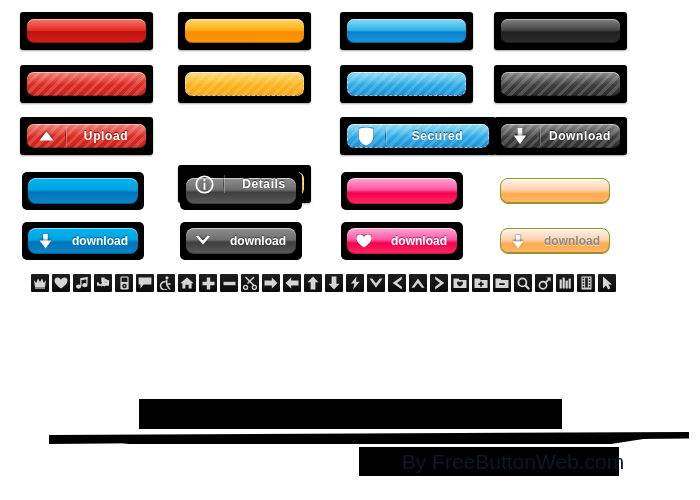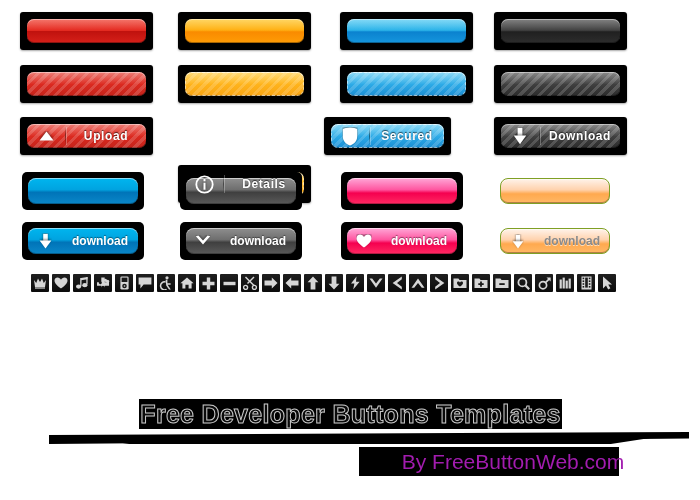--- a/index.html
+++ b/index.html
@@ -124,21 +124,21 @@
   .swoosh2{
     position:absolute;left:90px;top:438px;width:560px;height:6px;background:#000000;
     clip-path:polygon(0% 0%, 100% 0%, 93% 100%, 7% 100%);
   }
   .creditbar{
     position:absolute;left:359px;top:447px;width:260px;height:29px;background:#000000;
   }
   .credittext{
     position:absolute;left:359px;top:447px;width:308px;height:29px;
     display:flex;align-items:center;justify-content:center;
-    color:#a21caf;font-size:21px;font-weight:normal;
+    color:#0f172a;font-size:21px;font-weight:normal;
     font-family:"Liberation Sans", sans-serif;white-space:nowrap;
   }
 </style>
 </head>
 <body>
 
 <div class="stage">
 
   <div>
 
@@ -222,21 +222,21 @@
             <circle cx="9.5" cy="9.5" r="8.2" fill="none" stroke="#ffffff" stroke-width="1.8"></circle>
             <rect x="8.5" y="7.7" width="2" height="7" class="gl"></rect>
             <rect x="8.5" y="4" width="2" height="2.3" class="gl"></rect>
           </svg>
         </div>
         <div class="vdiv"></div>
         <div class="lbl">Details</div>
       </div>
     </div>
 
-    <div class="plate" style="left:324px;top:117px;width:127px;height:38px;">
+    <div class="plate" style="left:340px;top:117px;width:156px;height:38px;">
       <div class="btnA c-blue-s">
           <div class="stripes"></div>
           <div class="gloss"></div>
           <div class="dashborder"></div>
         <div class="icobox">
           <svg width="16" height="19" viewBox="0 0 16 19">
             <path class="gl" d="M8 0.6 C5 0.6 2 1.4 0.8 2.2 L0.8 9.5 C0.8 14.5 4.6 17.4 8 18.6 C11.4 17.4 15.2 14.5 15.2 9.5 L15.2 2.2 C14 1.4 11 0.6 8 0.6 Z"></path>
           </svg>
         </div>
         <div class="vdiv"></div>
@@ -507,19 +507,18 @@
         </svg>
       </div>
     <div class="icochip">
         <svg width="11" height="14" viewBox="0 0 11 14">
           <polygon class="sil" points="1,0.6 1,12.4 4,9.4 6.2,13.4 8.4,12.2 6.2,8.4 10,8.4"></polygon>
         </svg>
       </div>
   </div>
 
   <div class="titlebar"></div>
-  <div class="titletext">Free Developer Buttons Templates</div>
   <div class="swoosh"></div>
   <div class="swoosh2"></div>
   <div class="creditbar"></div>
   <div class="credittext">By FreeButtonWeb.com</div>
 
 </div>
 
 </body></html>

